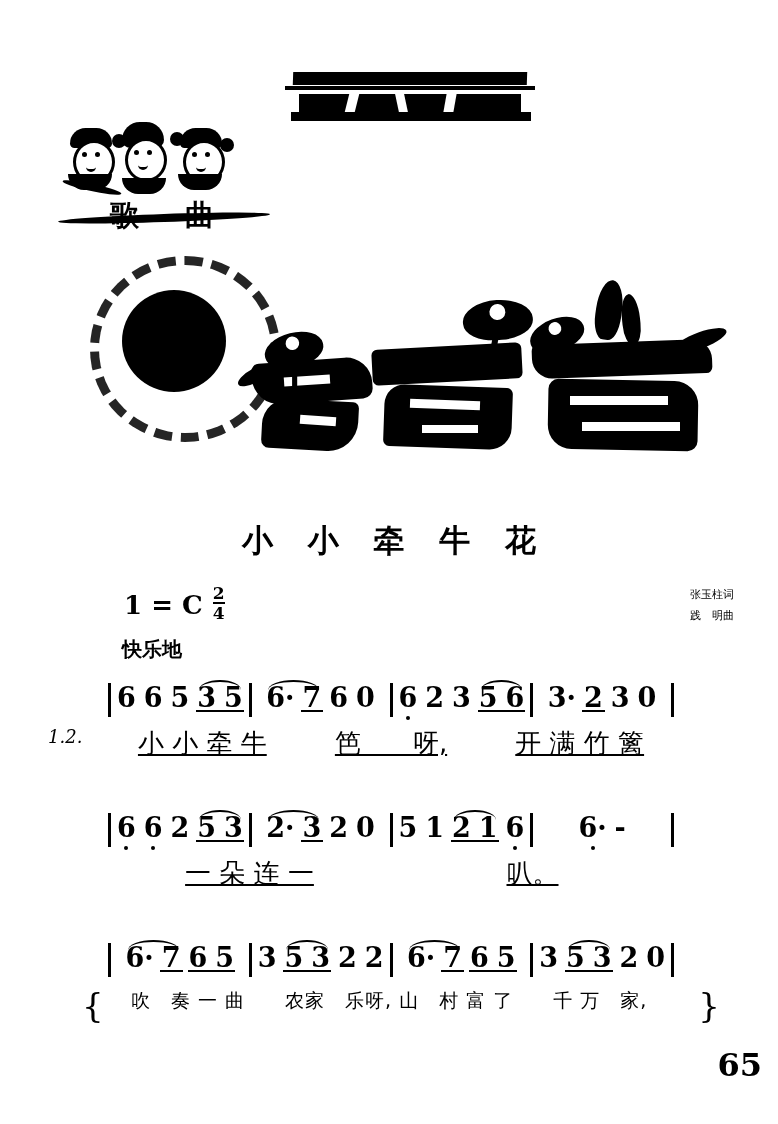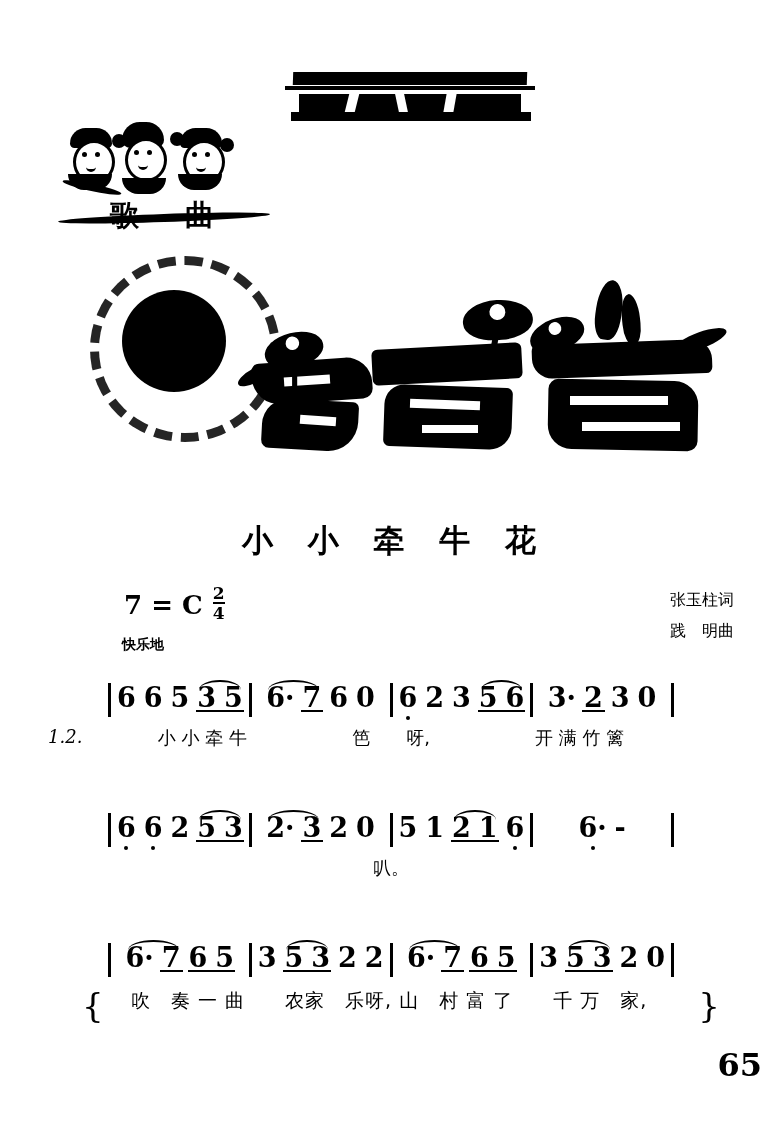--- a/index.html
+++ b/index.html
@@ -312,31 +312,31 @@
     display: block;
     border-top: 2px solid #000;
     padding-top: 1px;
   }
 
   .credits {
     position: absolute;
     right: 44px;
     top: 584px;
     text-align: center;
-    font-size: 16px;
+    font-size: 11px;
     line-height: 1.95;
     font-family: "DejaVu Sans", "Liberation Sans", sans-serif;
   }
   .credits .c-line { white-space: pre; }
 
   .tempo {
     position: absolute;
     left: 122px;
     top: 636px;
-    font-size: 14px;
+    font-size: 20px;
     font-weight: bold;
     text-align: center;
   }
 
   
   .stave {
     position: absolute;
     left: 0;
     width: 778px;
   }
@@ -433,22 +433,23 @@
     left: 108px;
     top: 48px;
     width: 566px;
     display: flex;
     align-items: baseline;
   }
   .lyr-cell {
     flex: 1;
     display: flex;
     justify-content: space-around;
-    font-size: 18px;
+    font-size: 26px;
     white-space: pre;
+    text-decoration: underline;
   }
   .lyr-prefix {
     position: absolute;
     left: 48px;
     top: 48px;
     font-size: 18px;
     font-style: italic;
     font-family: "DejaVu Serif", "Liberation Serif", serif;
   }
   .lyrics-two {
@@ -566,21 +567,21 @@
     <div class="notch"></div>
     <div class="stem"></div>
   </div>
   <div class="bud"></div>
   <div class="bud2"></div>
 </div>
 
 <div class="song-title">小 小 牵 牛 花</div>
 
 <div class="keysig">
-  <span>7 = C</span>
+  <span>1 = C</span>
   <span class="meter">
     <span class="num">2</span>
     <span class="den">4</span>
   </span>
 </div>
 
 <div class="credits">
   <div class="c-line">张玉柱词</div>
   <div class="c-line">践　明曲</div>
 </div>
@@ -667,20 +668,21 @@
       <span class="note lowdot">6</span>
     </div>
     <div class="barline"></div>
     <div class="measure">
       <span class="note lowdot">6·</span>
       <span class="dash">-</span>
     </div>
     <div class="barline"></div>
   </div>
   <div class="lyrics-row">
+    <div class="lyr-cell">一 朵 连 一</div>
     <div class="lyr-cell">叭。</div>
   </div>
 </div>
 
 <div class="stave s3">
   <div class="notes-row">
     <div class="barline"></div>
     <div class="measure">
       <span class="grp tie">
         <span class="note">6·</span>

